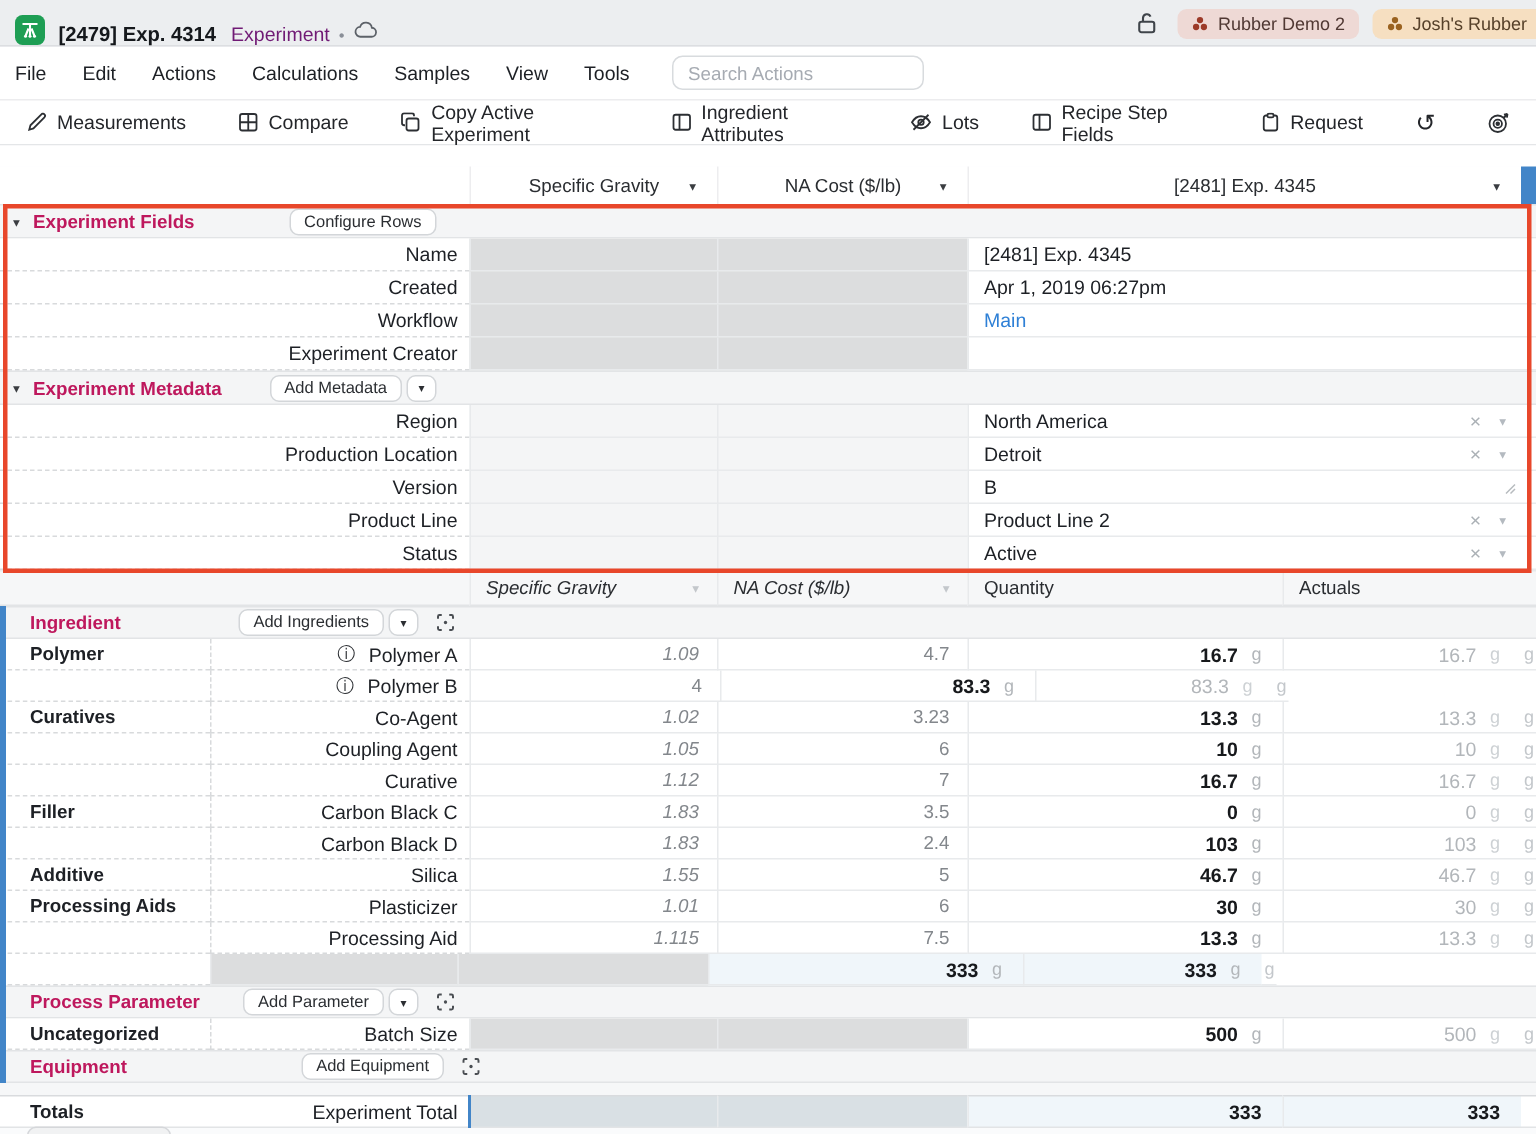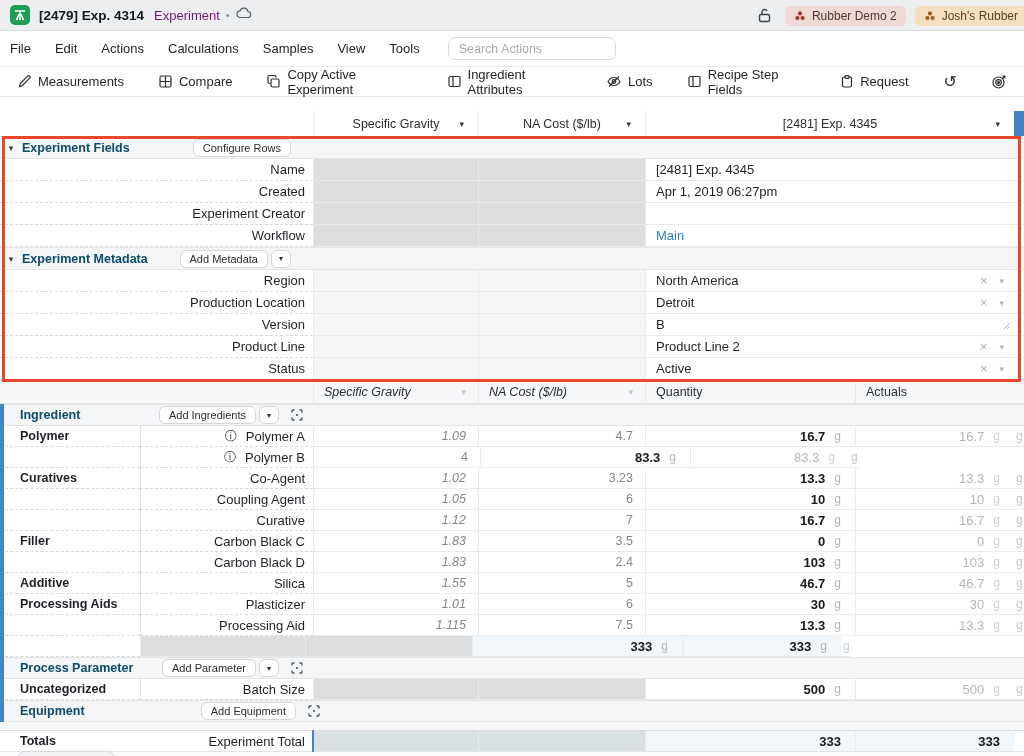--- a/index.html
+++ b/index.html
@@ -8,21 +8,21 @@
     --badge2-bg:#f6dfc1; --badge2-text:#56412a; --badge2-icon:#9a621f;
     --row-border:#e8eaec; --dash-border:#d8dadc; --sect-bg:#f4f5f6;
     --gray-cell:#dcddde; --lt-cell:#f4f5f6; --blue-cell:#f0f6fa; --tot-cell:#d9e0e4;
   }
   *{box-sizing:border-box;margin:0;padding:0}
   html,body{width:1024px;height:756px;overflow:hidden}
   body{font-family:"Liberation Sans",sans-serif;font-size:13px;color:#1d2025;background:#fff}
   .app{position:relative;width:1024px;height:756px;overflow:hidden;background:#fafbfc}
 
   
-  .topbar{height:31px;background:#eceef0;border-bottom:1px solid #dcdee1;display:flex;align-items:center;padding:0 10px;position:relative}
+  .topbar{height:31px;background:#eceef0;border-bottom:1px solid #dcdee1;display:flex;align-items:flex-end;padding:0 10px;position:relative}
   .logo{width:20px;height:20px;border-radius:5px;background:#1e9e54;display:flex;align-items:center;justify-content:center;margin-right:9px;flex:0 0 auto}
   .win-title{font-weight:bold;font-size:13.5px;color:#15181c}
   .win-sub{color:#701a75;margin-left:10px;font-size:13px}
   .win-dot{color:#8a8f98;margin:0 6px;font-size:11px}
   .cloudic{color:#5c6168}
   .topbar-right{position:absolute;right:0;top:0;height:31px;display:flex;align-items:center}
   .lockic{margin-right:14px;color:#3f444a;display:flex}
   .badge{display:flex;align-items:center;gap:6px;border-radius:6px;padding:3px 9px;font-size:12px;white-space:nowrap;margin-right:9px}
   .badge1{background:var(--badge1-bg);color:var(--badge1-text)}
   .badge2{background:var(--badge2-bg);color:var(--badge2-text);margin-right:-22px;padding-right:28px}
@@ -66,21 +66,21 @@
   .dimunit{color:#cdd1d4;font-size:12px}
   .graycell{background:var(--gray-cell)}
   .ltcell{background:var(--lt-cell)}
   .bluecell{background:var(--blue-cell)}
   .totcell{background:var(--tot-cell)}
 
   
   .sect{background:var(--sect-bg);border-top:1px solid #e2e4e6;border-bottom:1px solid #e2e4e6;display:flex;align-items:center}
   .sect-left{width:313px;display:flex;align-items:center;height:100%}
   .sect-caret{width:22px;text-align:center;font-size:9px;color:#3a3d41}
-  .sect-title{font-weight:bold;font-size:12.5px;color:#0c4a6e}
+  .sect-title{font-weight:bold;font-size:12.5px;color:#be185d}
   .sect-title.noindent{margin-left:20px}
   .sp{flex:1}
   .btn{background:#fff;border:1px solid #d3d6d9;border-radius:6px;font-size:11px;color:#2b2e32;padding:2px 9px;height:18px;display:flex;align-items:center;white-space:nowrap;font-family:"Liberation Sans",sans-serif}
   .btn-caret{width:20px;justify-content:center;padding:2px 0;margin-left:3px;font-size:8px}
   .scan{margin:0 10px 0 12px;display:flex;color:#4a4e53}
   .mr6{margin-right:22px}
 
   
   .meta-x{margin-left:auto;color:#aab0b5;font-size:13px;line-height:1}
   .meta-car{color:#b4bac0;font-size:9px;margin-left:12px}
@@ -284,33 +284,33 @@
     <div class="cell h22 c-tail"></div>
   </div>
   <div class="row">
     <div class="cell h22 c-lblwide">Created</div>
     <div class="cell h22 c-sg graycell"></div>
     <div class="cell h22 c-cost graycell"></div>
     <div class="cell h22 c-val">Apr 1, 2019 06:27pm</div>
     <div class="cell h22 c-tail"></div>
   </div>
   <div class="row">
-    <div class="cell h22 c-lblwide">Experiment Creator</div>
-    <div class="cell h22 c-sg graycell"></div>
-    <div class="cell h22 c-cost graycell"></div>
-    <div class="cell h22 c-val"></div>
-    <div class="cell h22 c-tail"></div>
-  </div>
-  <div class="row">
     <div class="cell h22 c-lblwide">Workflow</div>
     <div class="cell h22 c-sg graycell"></div>
     <div class="cell h22 c-cost graycell"></div>
     <div class="cell h22 c-val">
         <span class="link">Main</span>
       </div>
+    <div class="cell h22 c-tail"></div>
+  </div>
+  <div class="row">
+    <div class="cell h22 c-lblwide">Experiment Creator</div>
+    <div class="cell h22 c-sg graycell"></div>
+    <div class="cell h22 c-cost graycell"></div>
+    <div class="cell h22 c-val"></div>
     <div class="cell h22 c-tail"></div>
   </div>
 
   <div class="sect h23">
     <div class="sect-left">
       <span class="sect-caret">▾</span>
       <span class="sect-title">Experiment Metadata</span>
       <span class="sp"></span>
       <button class="btn">Add Metadata</button>
       <button class="btn btn-caret mr6">▾</button>

